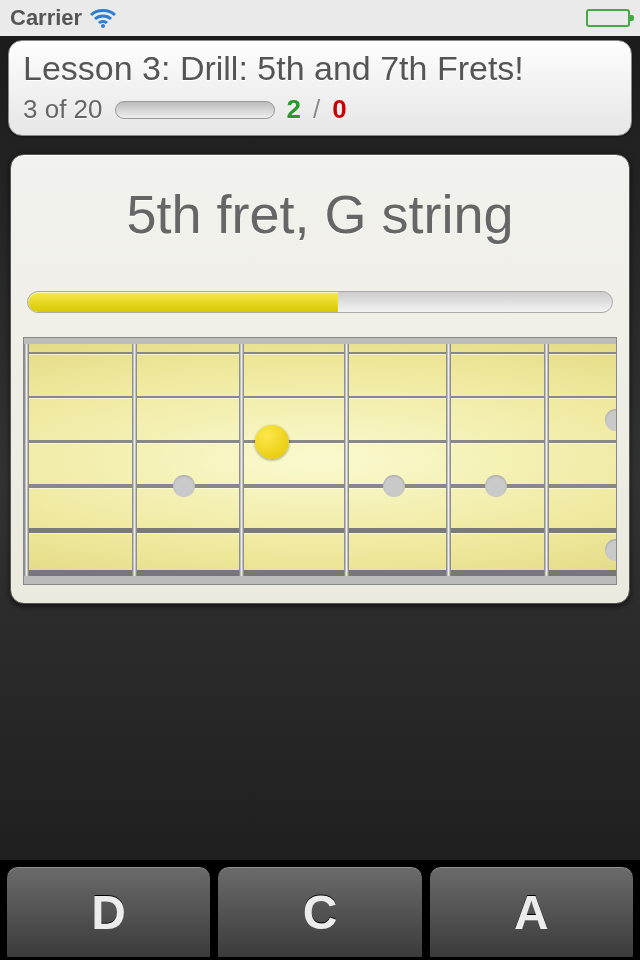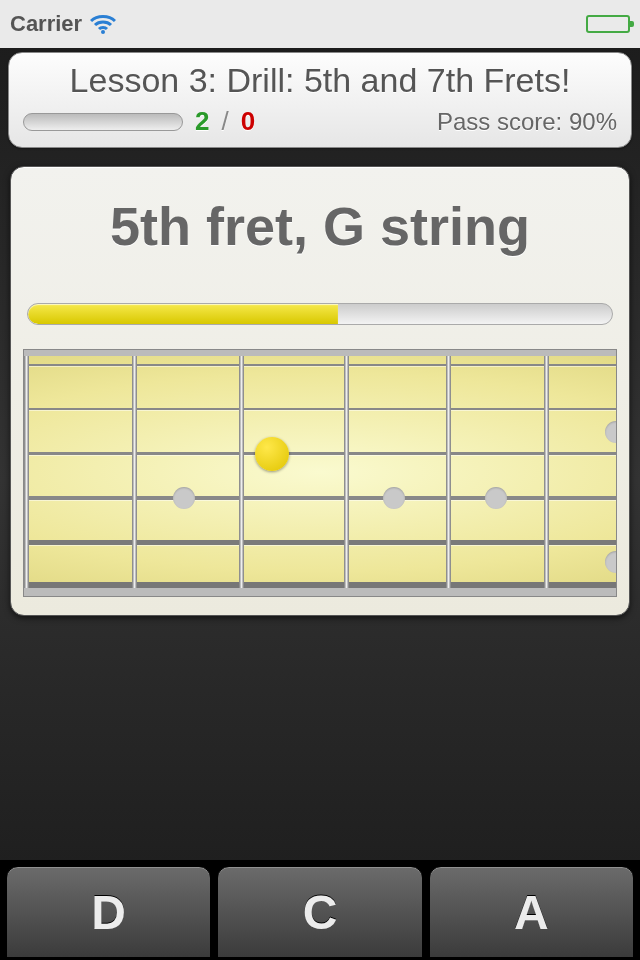--- a/index.html
+++ b/index.html
@@ -4,21 +4,21 @@
 <style>
   * { margin:0; padding:0; box-sizing:border-box; }
   html,body { width:640px; height:960px; font-family: Helvetica, Arial, sans-serif; }
   body {
     background: linear-gradient(#1a1a1a,#333 50%, #1a1a1a);
     position:relative;
   }
 
   
   .status-bar {
-    height:48px; background:#eaeaea;
+    height:36px; background:#eaeaea;
     display:flex; align-items:center; justify-content:space-between;
     padding:0 10px; font-size:22px; font-weight:bold; color:#444;
   }
   .sb-left { display:flex; align-items:center; gap:8px; color:#555;}
   .sb-right { display:flex; align-items:center; }
   .wifi-icon svg { display:block; }
   .battery {
     width:44px; height:18px; border:2px solid #4a4; border-radius:3px;
     position:relative; padding:2px;
   }
@@ -30,21 +30,21 @@
 
   
   .lesson-card {
     margin:4px 8px 0 8px;
     background: linear-gradient(#fdfdfd,#e6e6e6);
     border:1px solid #888; border-radius:14px;
     padding:8px 14px 10px 14px;
     box-shadow:0 1px 2px rgba(0,0,0,.4);
   }
   .lesson-title {
-    font-size:34px; color:#555; text-align:center;
+    font-size:34px; color:#555; text-align:left;
     text-shadow:0 1px 0 #fff;
     white-space:nowrap; overflow:hidden;
   }
   .lesson-stats {
     display:flex; align-items:center; gap:12px; margin-top:6px;
     font-size:26px; color:#666; text-shadow:0 1px 0 #fff;
   }
   .mini-progress {
     width:160px; height:18px; border-radius:9px;
     background:linear-gradient(#bbb,#eee); border:1px solid #999;
@@ -66,21 +66,20 @@
     background: linear-gradient(#f2f2ee,#eceade);
     border:1px solid #555; border-radius:14px;
     padding:14px 12px 18px 12px;
     box-shadow:0 2px 6px rgba(0,0,0,.6), inset 0 1px 0 #fff;
   }
   .prompt {
     font-size:54px; color:#666; text-align:center;
     text-shadow:0 1px 0 #fff;
     margin:14px 0 46px 0;
     white-space:nowrap;
-    font-weight:bold;
   }
   .timer-bar {
     height:22px; border-radius:11px; border:1px solid #aaa;
     background:linear-gradient(#ccc,#f3f3f3);
     overflow:hidden; margin:0 4px;
   }
   .timer-fill {
     height:100%; width:53%;
     background:linear-gradient(#f6e94c,#d8c800);
     border-radius:11px 0 0 11px;
@@ -168,27 +167,27 @@
     </span>
   </div>
   <div class="sb-right">
     <span class="battery"><span class="battery-fill"></span></span>
   </div>
 </div>
 
 <div class="lesson-card">
   <div class="lesson-title">Lesson 3: Drill: 5th and 7th Frets!</div>
   <div class="lesson-stats">
+    <span>3 of 20</span>
     <span class="mini-progress">
       <span class="mini-progress-fill" style="width: 15%;"></span>
     </span>
     <span class="score-correct">2</span>
     <span class="score-slash">/</span>
     <span class="score-wrong">0</span>
-    <span class="pass">Pass score: 90%</span>
   </div>
 </div>
 
 <div class="main-panel">
   <div class="prompt">5th fret, G string</div>
 
   <div class="timer-bar">
     <div class="timer-fill" style="width: 53%;"></div>
   </div>
 

